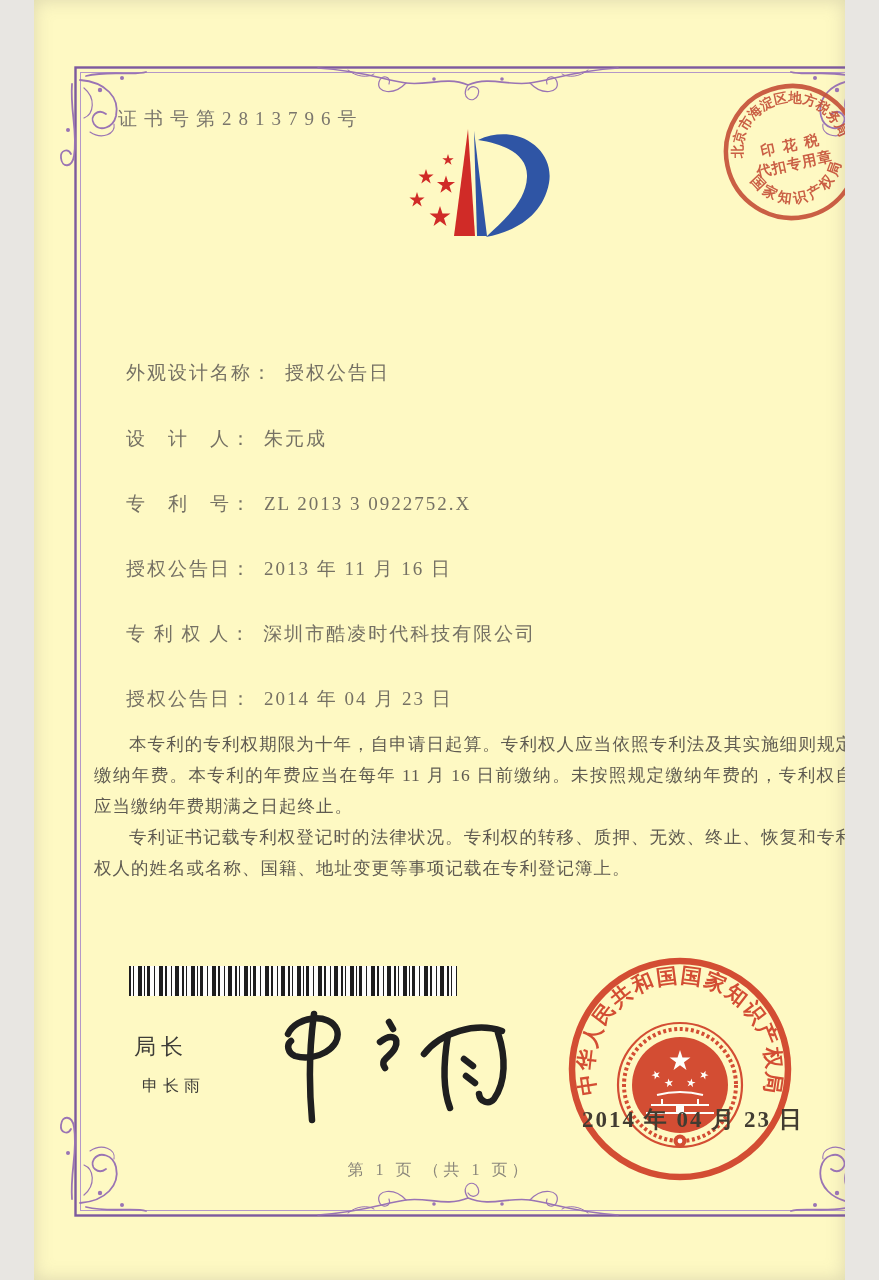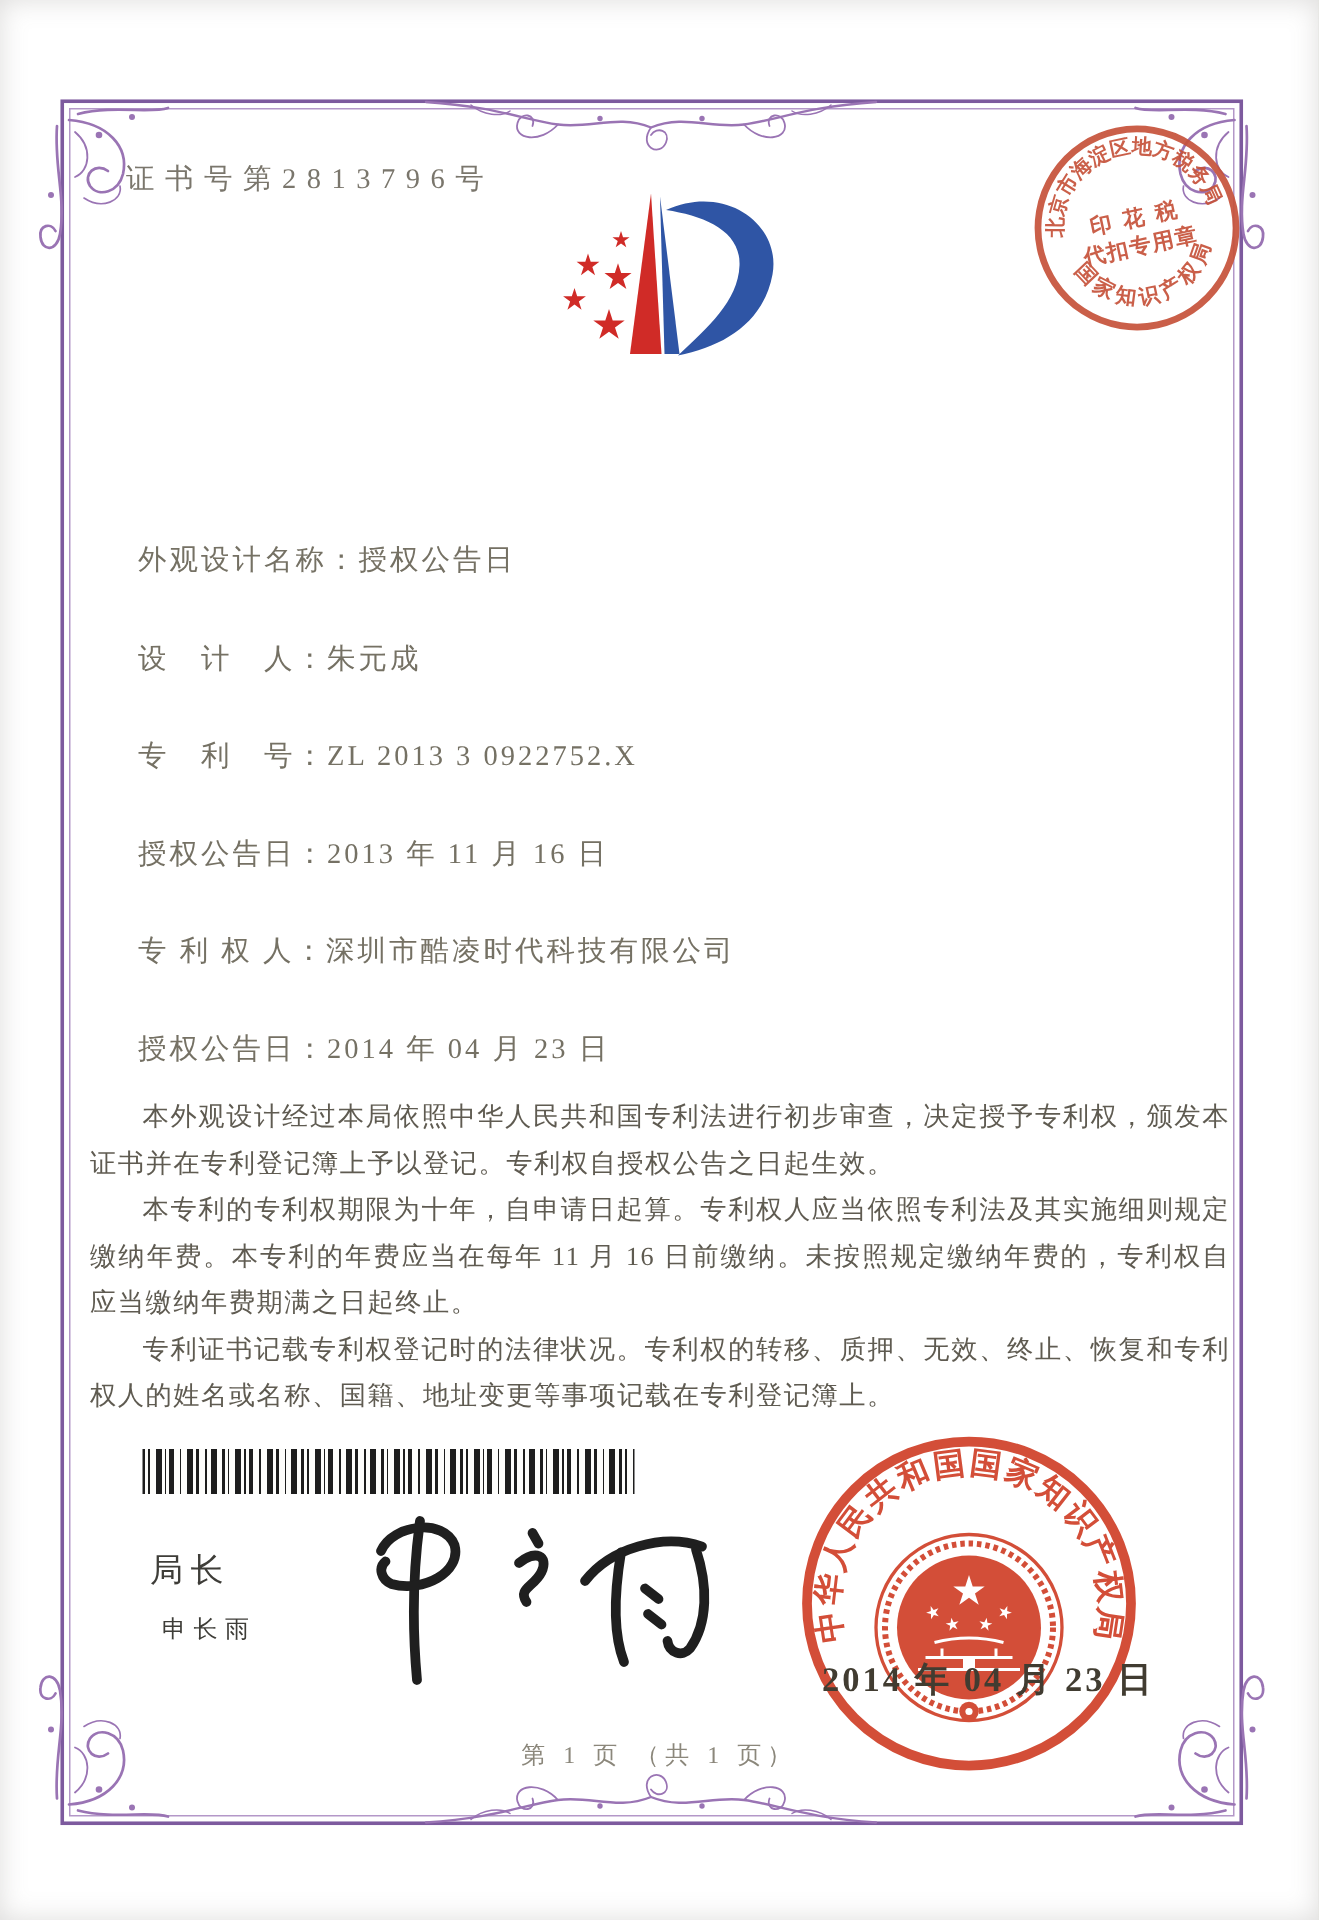--- a/index.html
+++ b/index.html
@@ -1,34 +1,34 @@
 <!DOCTYPE html>
 <html><head>
 <meta charset="utf-8">
 <style>
   html,body{margin:0;padding:0;background:#e8e6e2;}
   .page{
-    position:relative;width:879px;height:1280px;margin:0 auto;
-    background:#ffffff;overflow:hidden;
+    position:relative;width:811px;height:1280px;margin:0 auto;
+    background:#fef9c3;overflow:hidden;
     font-family:"Liberation Serif","DejaVu Serif",serif;
     box-shadow:inset 0 0 18px rgba(120,115,110,.25);
   }
   .border-svg,.abs-svg{position:absolute;left:0;top:0;}
   .cert-no{
     position:absolute;left:84px;top:106px;font-size:19px;letter-spacing:7px;
     color:#7a766c;white-space:nowrap;
   }
   .logo{position:absolute;left:344px;top:116px;width:192px;height:128px;}
   .title{
     position:absolute;left:0;right:0;top:238px;text-align:center;
     font-size:45px;font-weight:bold;letter-spacing:9px;color:#35342f;
   }
   .tax-stamp{position:absolute;left:686px;top:80px;width:144px;height:144px;opacity:.92;}
   .field-row{position:absolute;left:92px;font-size:19px;color:#757164;letter-spacing:2px;white-space:nowrap;}
-  .f-label{margin-right:0;}
+  .f-label{margin-right:12px;}
   .body-text{
     position:absolute;left:60px;top:729px;width:760px;
     font-size:17.5px;line-height:31px;color:#5f5b51;letter-spacing:1px;
     text-align:justify;
   }
   .body-text p{margin:0;text-indent:2em;}
   .barcode{
     position:absolute;left:95px;top:966px;width:328px;height:30px;
     background:repeating-linear-gradient(90deg,
       #1d1d1d 0px,#1d1d1d 2px,#fdfdfb 2px,#fdfdfb 4px,
@@ -139,21 +139,20 @@
     <span class="f-label">授权公告日：</span><span class="f-value">2013 年 11 月 16 日</span>
   </div>
   <div class="field-row" style="top:621px">
     <span class="f-label">专 利 权 人：</span><span class="f-value">深圳市酷凌时代科技有限公司</span>
   </div>
   <div class="field-row" style="top:686px">
     <span class="f-label">授权公告日：</span><span class="f-value">2014 年 04 月 23 日</span>
   </div>
 
   <div class="body-text">
-    <p>本外观设计经过本局依照中华人民共和国专利法进行初步审查，决定授予专利权，颁发本证书并在专利登记簿上予以登记。专利权自授权公告之日起生效。</p>
     <p>本专利的专利权期限为十年，自申请日起算。专利权人应当依照专利法及其实施细则规定缴纳年费。本专利的年费应当在每年 11 月 16 日前缴纳。未按照规定缴纳年费的，专利权自应当缴纳年费期满之日起终止。</p>
     <p>专利证书记载专利权登记时的法律状况。专利权的转移、质押、无效、终止、恢复和专利权人的姓名或名称、国籍、地址变更等事项记载在专利登记簿上。</p>
   </div>
 
   <div class="barcode"></div>
 
   <div class="issuer-title">局长</div>
   <div class="issuer-name">申长雨</div>
 
   <svg class="signature" viewBox="0 0 280 130">

